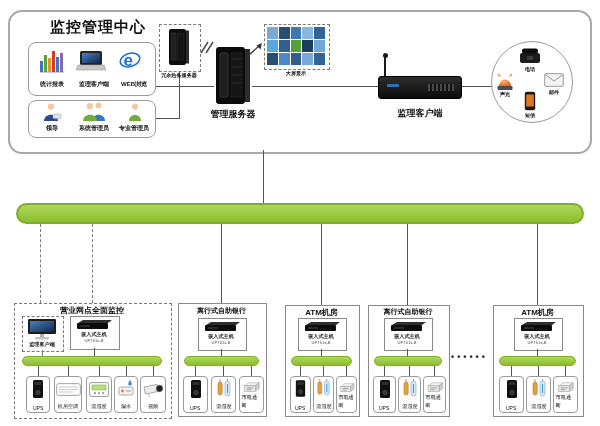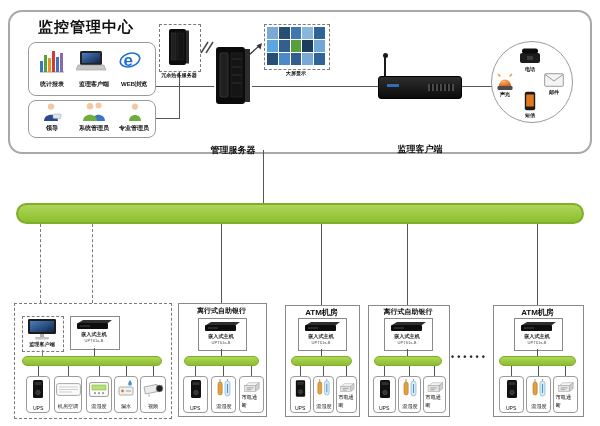--- a/index.html
+++ b/index.html
@@ -2,21 +2,21 @@
 <html><head>
 <meta charset="utf-8">
 <style>
   html,body{margin:0;padding:0;background:#fff;}
   .stage{position:relative;width:600px;height:426px;background:#fff;overflow:hidden;
          font-family:"Liberation Sans","DejaVu Sans",sans-serif;color:#111;}
   .abs{position:absolute;}
   .lbl{position:absolute;text-align:center;white-space:nowrap;color:#111;line-height:1.15;}
   .b{font-weight:bold;}
   .t15{font-size:15px;letter-spacing:1px;}
-  .t9{font-size:9px;margin-top:36px;}
+  .t9{font-size:9px;}
   .t8{font-size:8px;}
   .t7{font-size:7px;}
   .t6{font-size:7px;transform:scale(.86);transform-origin:50% 50%;}
   .t5{font-size:6px;transform:scale(.85);transform-origin:50% 50%;}
   .t4{font-size:6px;transform:scale(.68);transform-origin:50% 0;color:#555;}
   .vline{position:absolute;width:0;border-left:1px solid #555;}
   .hline{position:absolute;height:0;border-top:1px solid #555;}
   .dashv{border-left:1px dashed #7a7a7a;}
   .panel{position:absolute;background:#fff;border:1.5px solid #9a9a9a;border-radius:8px;}
   .bigframe{position:absolute;background:#fff;border:2px solid #a8a8a8;border-radius:14px;}
@@ -55,21 +55,21 @@
   .wm{position:absolute;font-size:16px;font-weight:bold;color:#8f8f8f;opacity:.38;
       letter-spacing:1px;}
 </style>
 </head>
 <body>
 
 <div class="stage">
 
   <div class="bigframe" style="left:8px;top:10px;width:580px;height:140px;"></div>
 
-  <div class="lbl b t15" style="left:26px;top:18px;width:120px;text-align:center;">监控管理中心</div>
+  <div class="lbl b t15" style="left:26px;top:18px;width:120px;text-align:right;">监控管理中心</div>
 
   <div class="hline" style="left:154px;top:86px;width:60px;"></div>
   <div class="hline" style="left:154px;top:118px;width:26px;"></div>
   <div class="vline" style="left:179px;top:70px;height:48px;"></div>
   <div class="hline" style="left:252px;top:86px;width:126px;"></div>
   <div class="hline" style="left:460px;top:86px;width:32px;"></div>
   <div class="vline" style="left:263px;top:150px;height:53px;"></div>
 
   <div class="panel" style="left:28px;top:42px;width:126px;height:52px;"></div>
   <svg class="abs" style="left:39px;top:48px;" width="26" height="26" viewBox="0 0 26 26">
@@ -212,20 +212,21 @@
   <div class="greenbar" style="left:16px;top:203px;width:568px;height:21px;box-sizing:border-box;"></div>
 
   <div class="vline dashv" style="left:40px;top:224px;height:79px;border-left-color:#7a7a7a;"></div>
   <div class="vline dashv" style="left:92px;top:224px;height:79px;"></div>
   <div class="vline" style="left:221px;top:224px;height:79px;"></div>
   <div class="vline" style="left:321px;top:224px;height:81px;"></div>
   <div class="vline" style="left:407px;top:224px;height:81px;"></div>
   <div class="vline" style="left:537px;top:224px;height:81px;"></div>
 
   <div class="sitebox dashed" style="left:14px;top:303px;width:156px;height:114px;"></div>
+  <div class="lbl b t8" style="left:24px;top:306px;width:136px;">营业网点全面监控</div>
   <div class="dashbox" style="left:22px;top:316px;width:40px;height:34px;"></div>
   <svg class="abs" style="left:27px;top:318px;" width="30" height="22" viewBox="0 0 30 22">
     <defs>
         <linearGradient id="lg2" x1="0" y1="0" x2="1" y2="1">
       <stop offset="0" stop-color="#4a7fc0"></stop>
           <stop offset="1" stop-color="#10264a"></stop>
     </linearGradient>
       </defs>
     <rect x="1" y="1" width="28" height="15" rx="1.2" fill="#1b1b1b"></rect>
     <rect x="3" y="3" width="24" height="11" fill="url(#lg2)"></rect>

